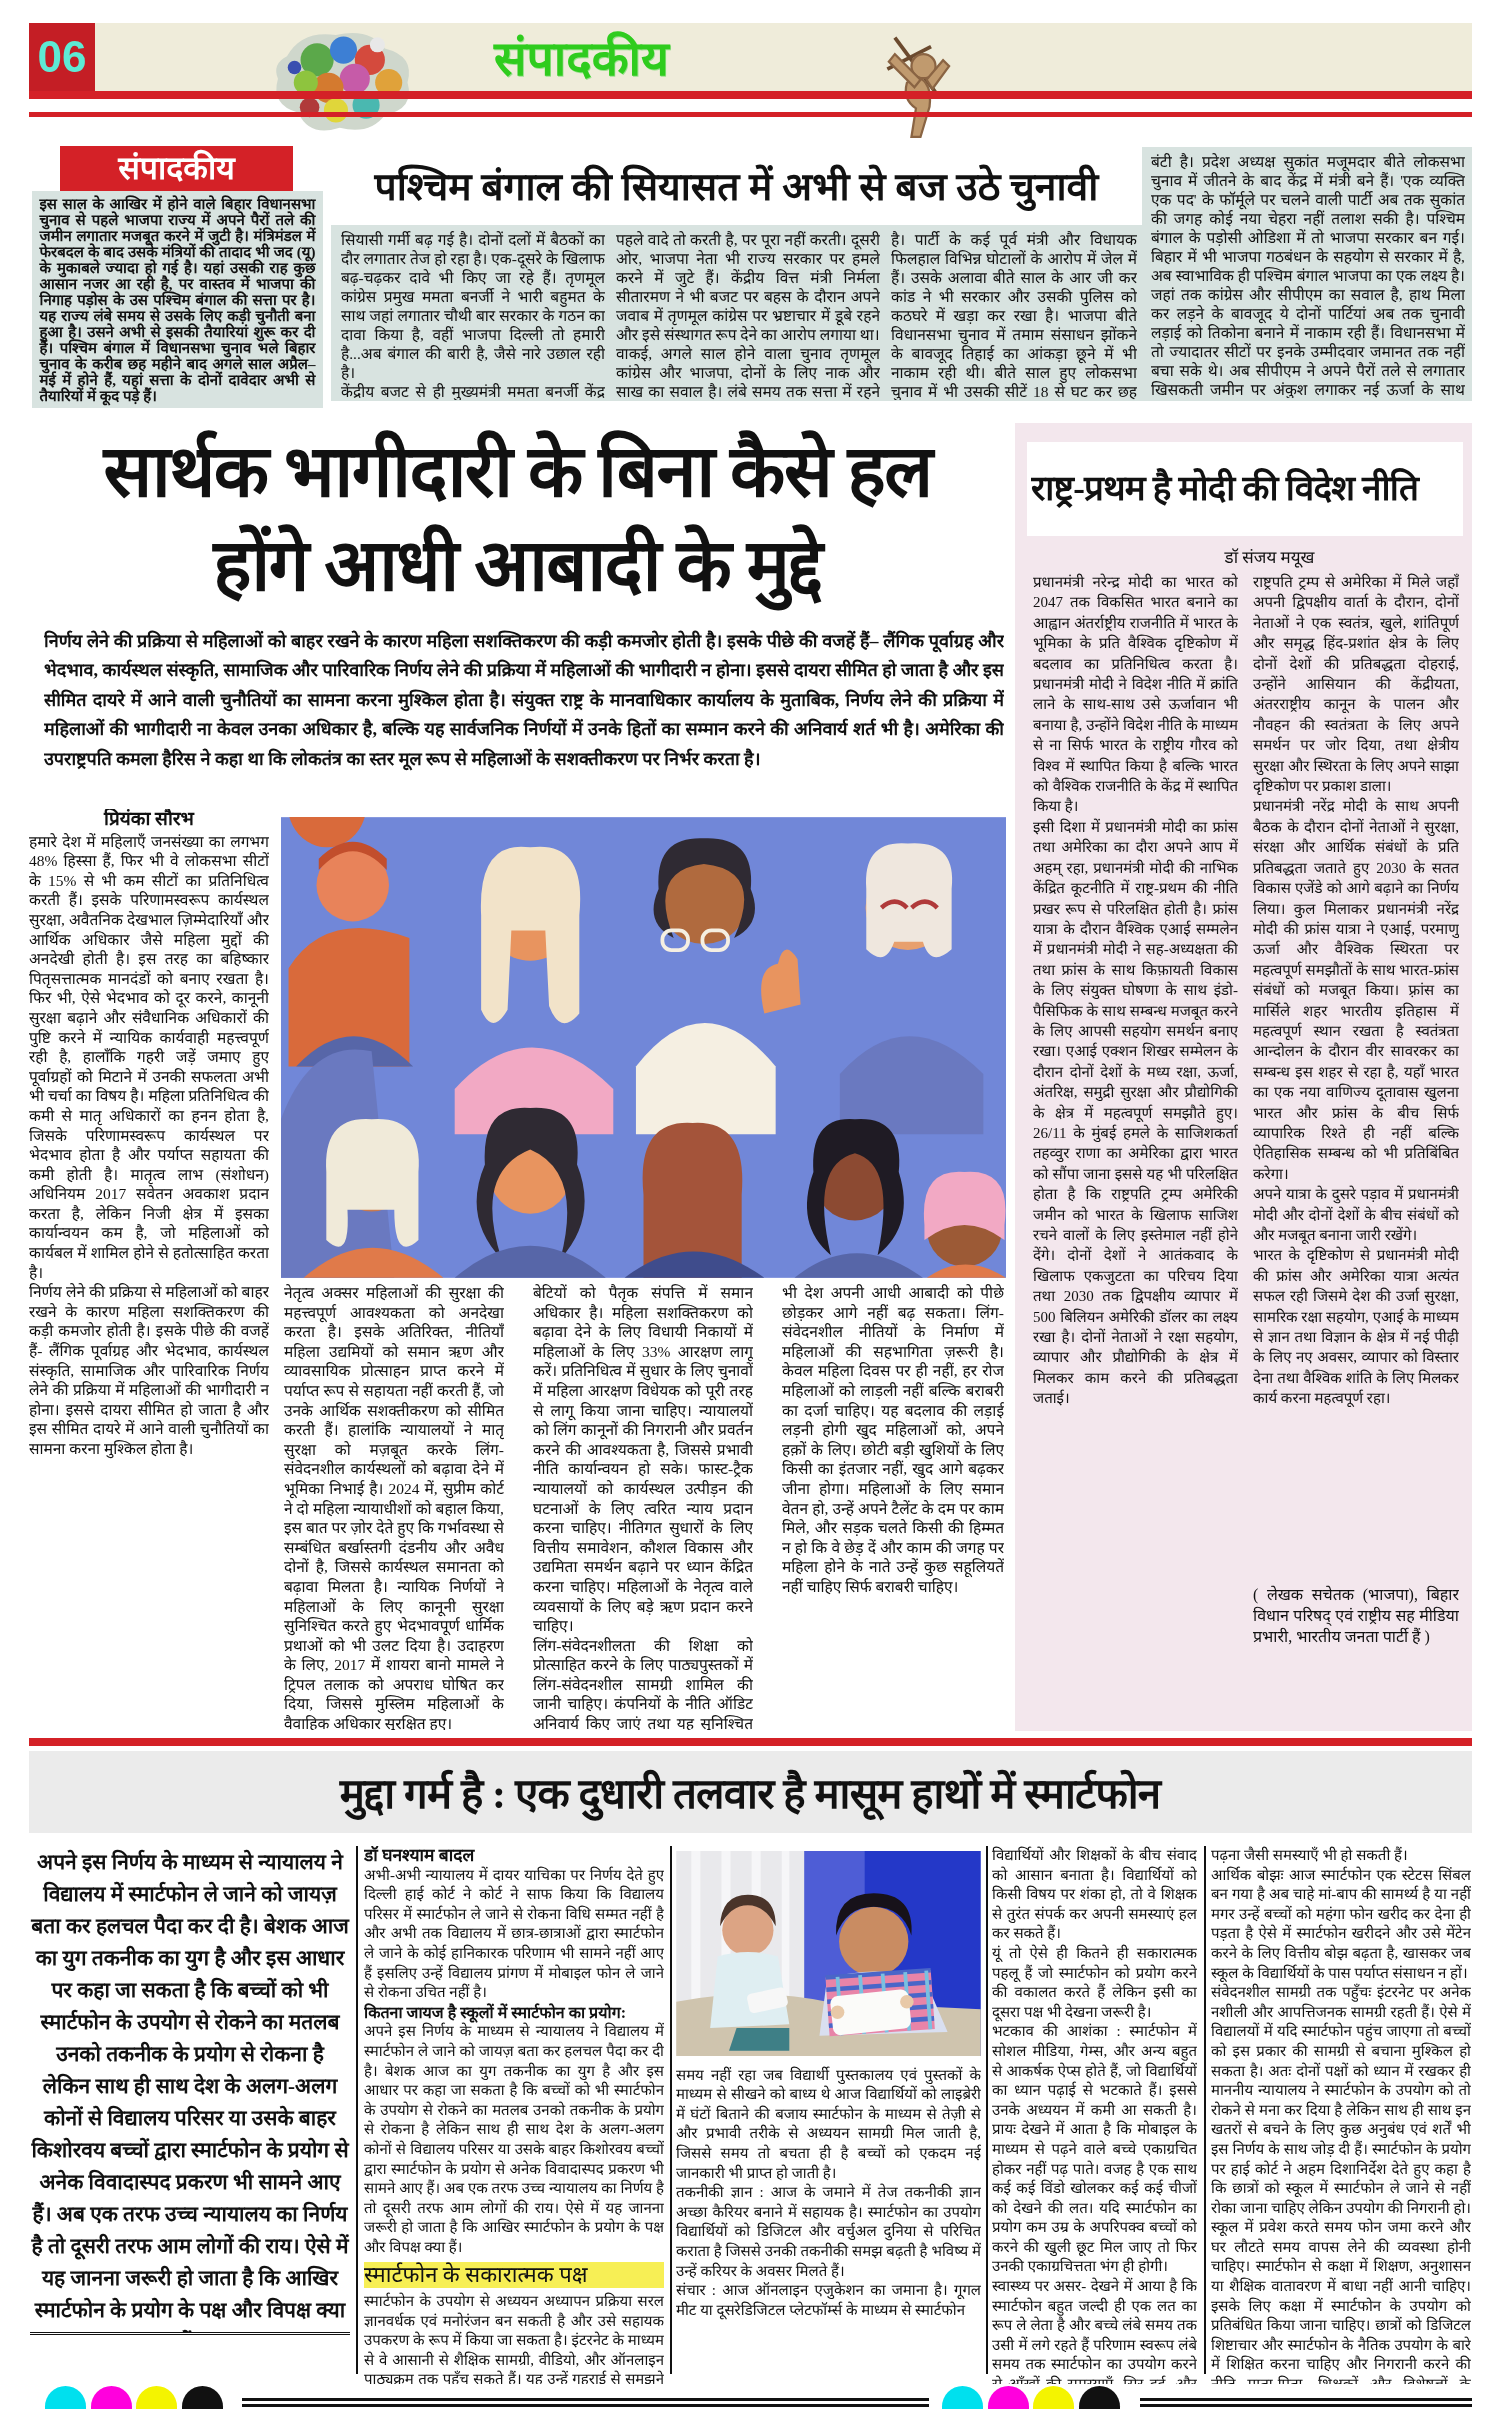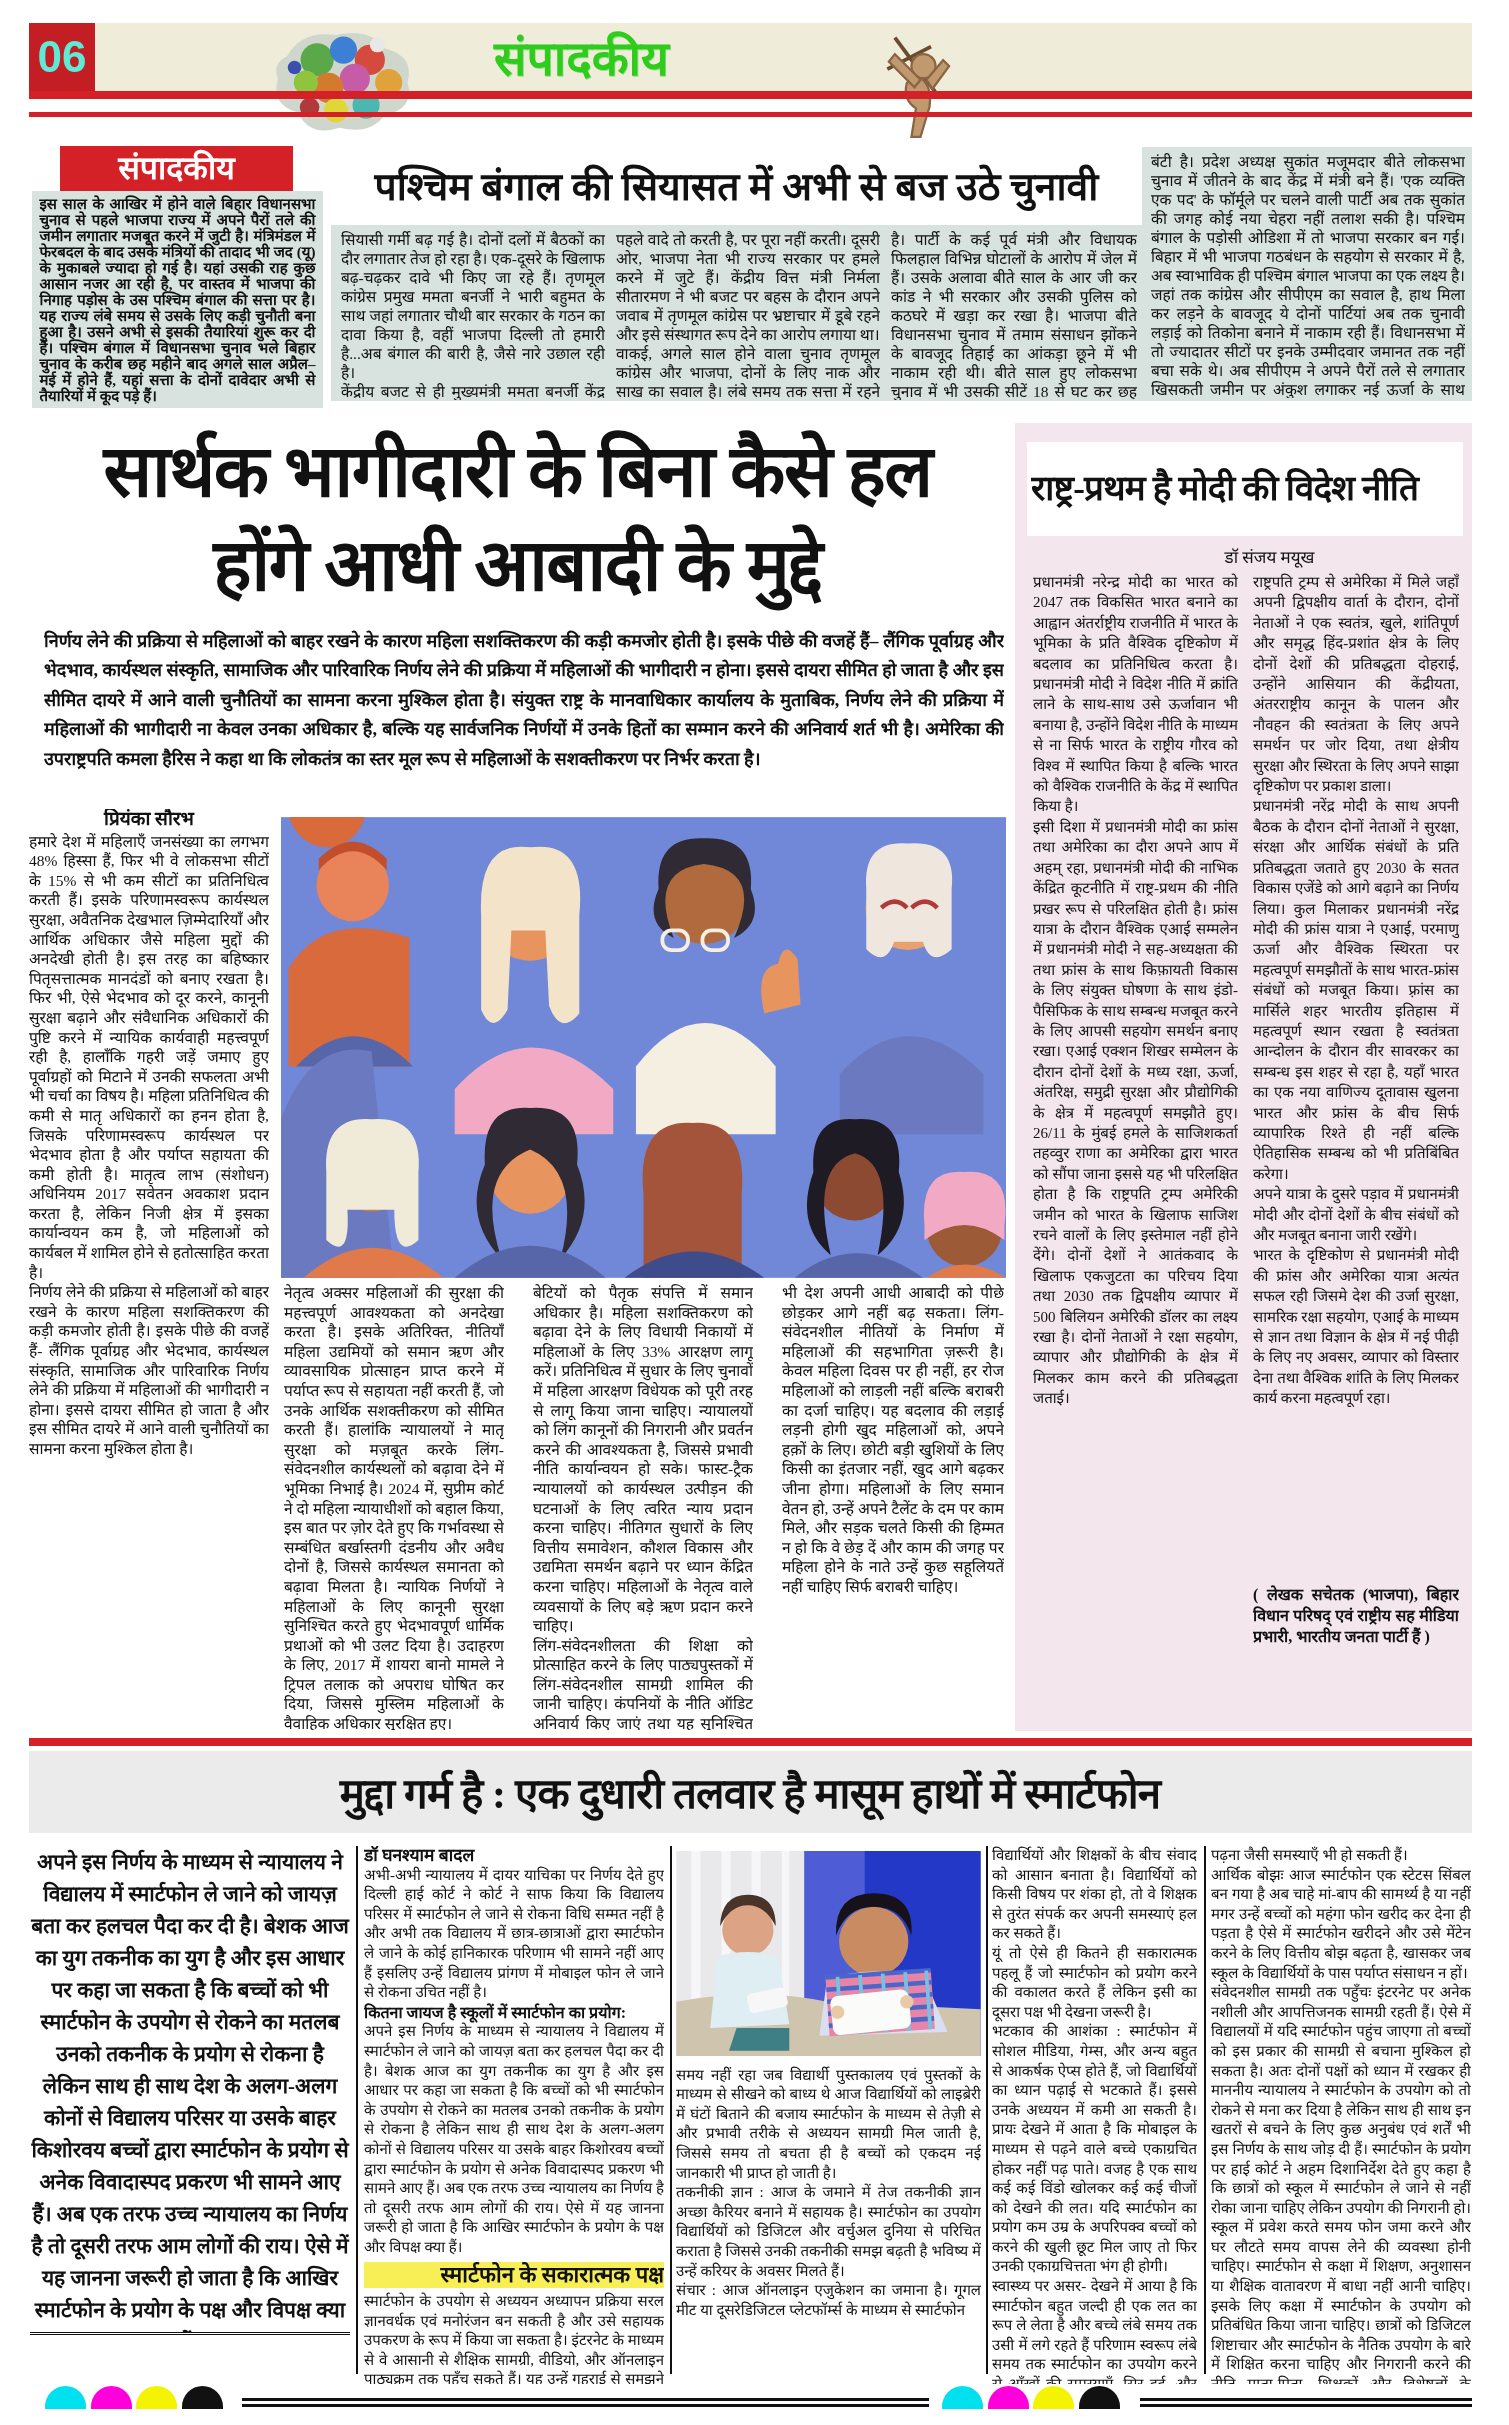--- a/index.html
+++ b/index.html
@@ -52,37 +52,37 @@
   #illus{left:281px;top:817px;width:725px;height:461px;}
   
   #pinkBox{left:1015px;top:423px;width:457px;height:1308px;background:#f3e7ed;}
   #rHeadBox{left:1027px;top:442px;width:436px;height:94px;background:#ffffff;}
   #rHead{left:1031px;top:453px;width:427px;height:75px;font-weight:bold;font-size:35px;
          line-height:72px;letter-spacing:-0.8px;}
   #rByline{left:1056px;top:545px;width:427px;font-weight:normal;font-size:17px;text-align:center;}
   .rcol{top:572px;font-size:15px;line-height:20.4px;}
   #rc1{left:1033px;width:205px;height:1144px;}
   #rc2{left:1253px;width:206px;height:1004px;}
-  #rCredit{left:1253px;top:1584px;width:206px;height:140px;font-weight:bold;font-size:16px;line-height:21px;}
+  #rCredit{left:1253px;top:1584px;width:206px;height:140px;font-weight:normal;font-size:16px;line-height:21px;}
   
   #botRule{left:29px;top:1738px;width:1443px;height:8.3px;background:#d42127;}
   #botGrey{left:29px;top:1751px;width:1443px;height:82px;background:#ebebeb;}
   #botHead{left:45px;top:1765px;width:1410px;height:60px;font-weight:bold;font-size:42px;
            text-align:center;line-height:59px;letter-spacing:-0.8px;}
   .bdiv{top:1846px;width:1.5px;height:528px;background:#111;}
   #bIntro{left:30px;top:1846px;width:320px;height:489px;font-weight:bold;font-size:21px;
           line-height:32px;text-align:center;border-bottom:3px double #111;padding-bottom:4.5px;box-sizing:border-box;}
   .bcol{top:1846px;height:538px;font-size:15px;line-height:19.6px;}
   #bc2{left:364px;width:300px;}
   #bc3{left:676px;width:305px;}
   #bc4{left:992px;width:205px;}
   #bc5{left:1211px;width:260px;}
   #bByline{font-weight:bold;font-size:17.4px;text-align:left;}
   .bsub{font-weight:bold;font-size:16px;}
-  #bHighlight{background:#f7ef55;font-weight:bold;font-size:22px;text-align:right;
+  #bHighlight{background:#f7ef55;font-weight:normal;font-size:22px;text-align:left;
               padding:3px 0;margin:4.5px 0;}
   #photo{width:305px;height:205px;margin:4.5px 0;}
   
   .dome{width:41px;height:22.6px;border-radius:41px 41px 0 0;display:inline-block;margin-right:4.5px;vertical-align:bottom;}
   .dl{position:absolute;height:3px;background:#111;}
   #marks1{left:45px;top:2386px;}
   #marks2{left:942px;top:2386px;}
 </style>
 </head>
 <body>

